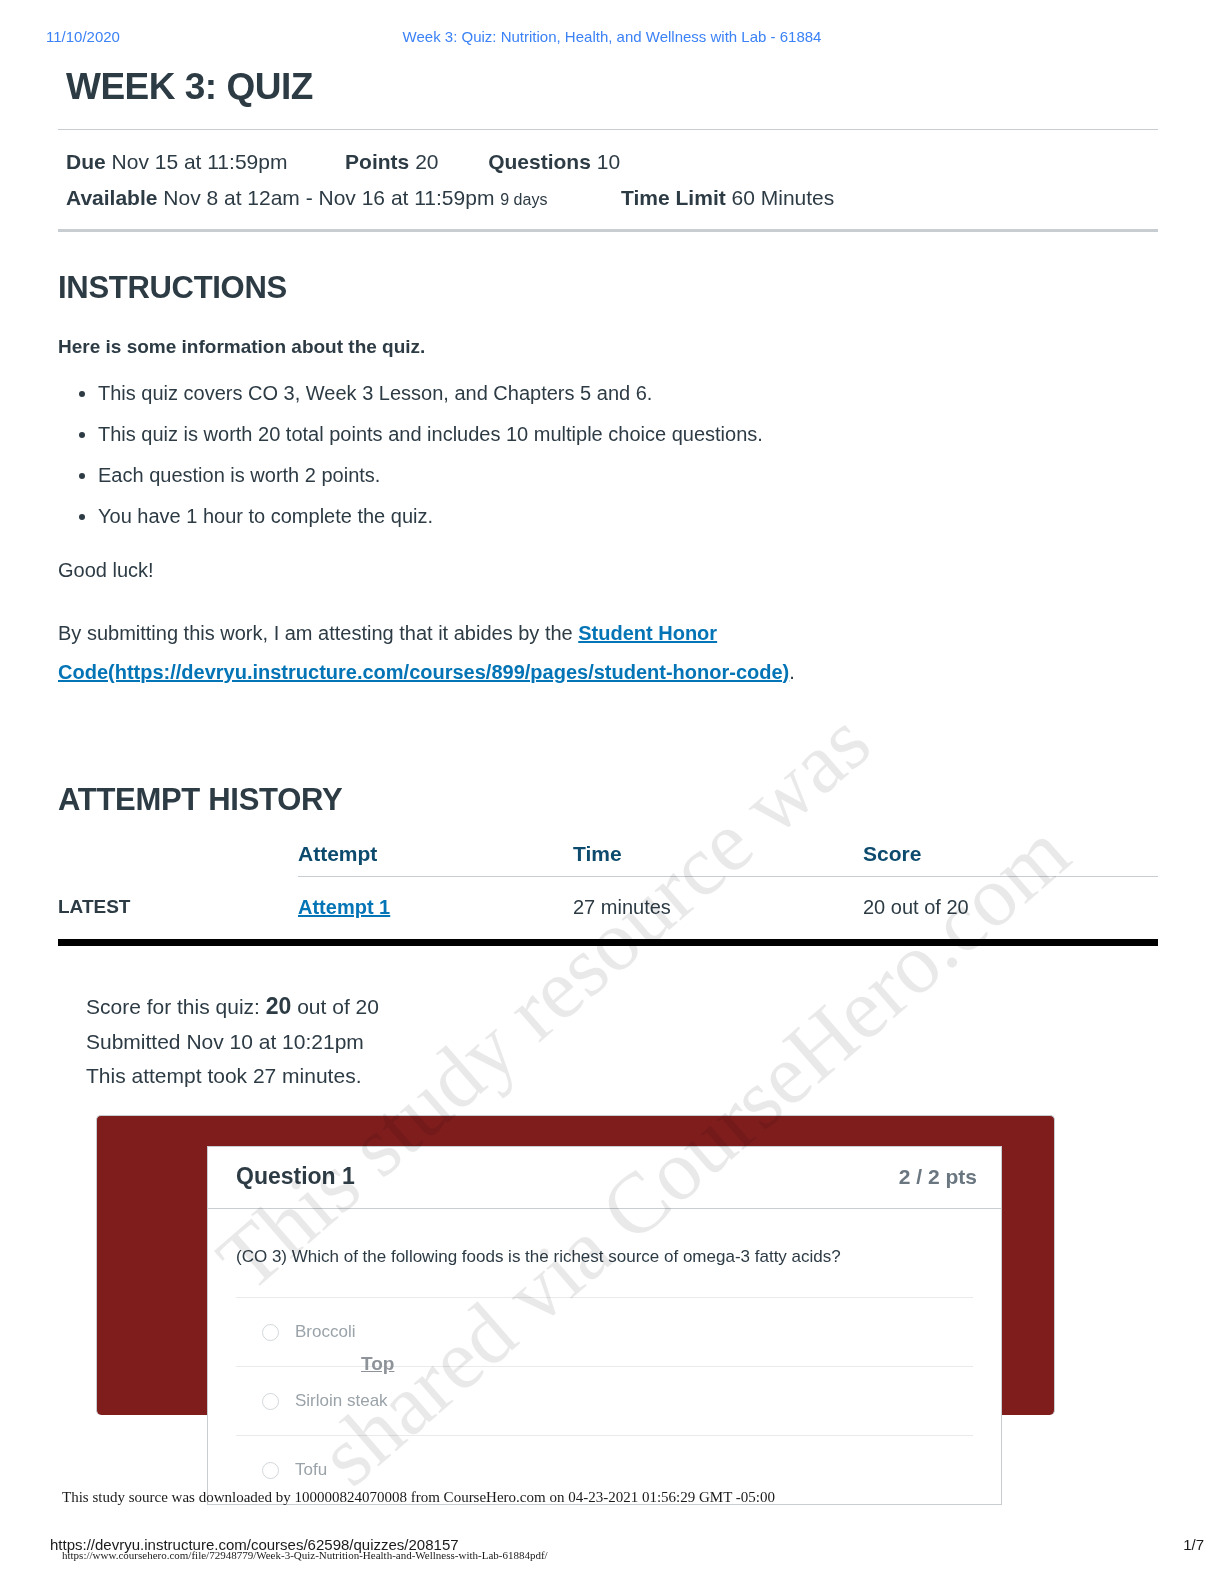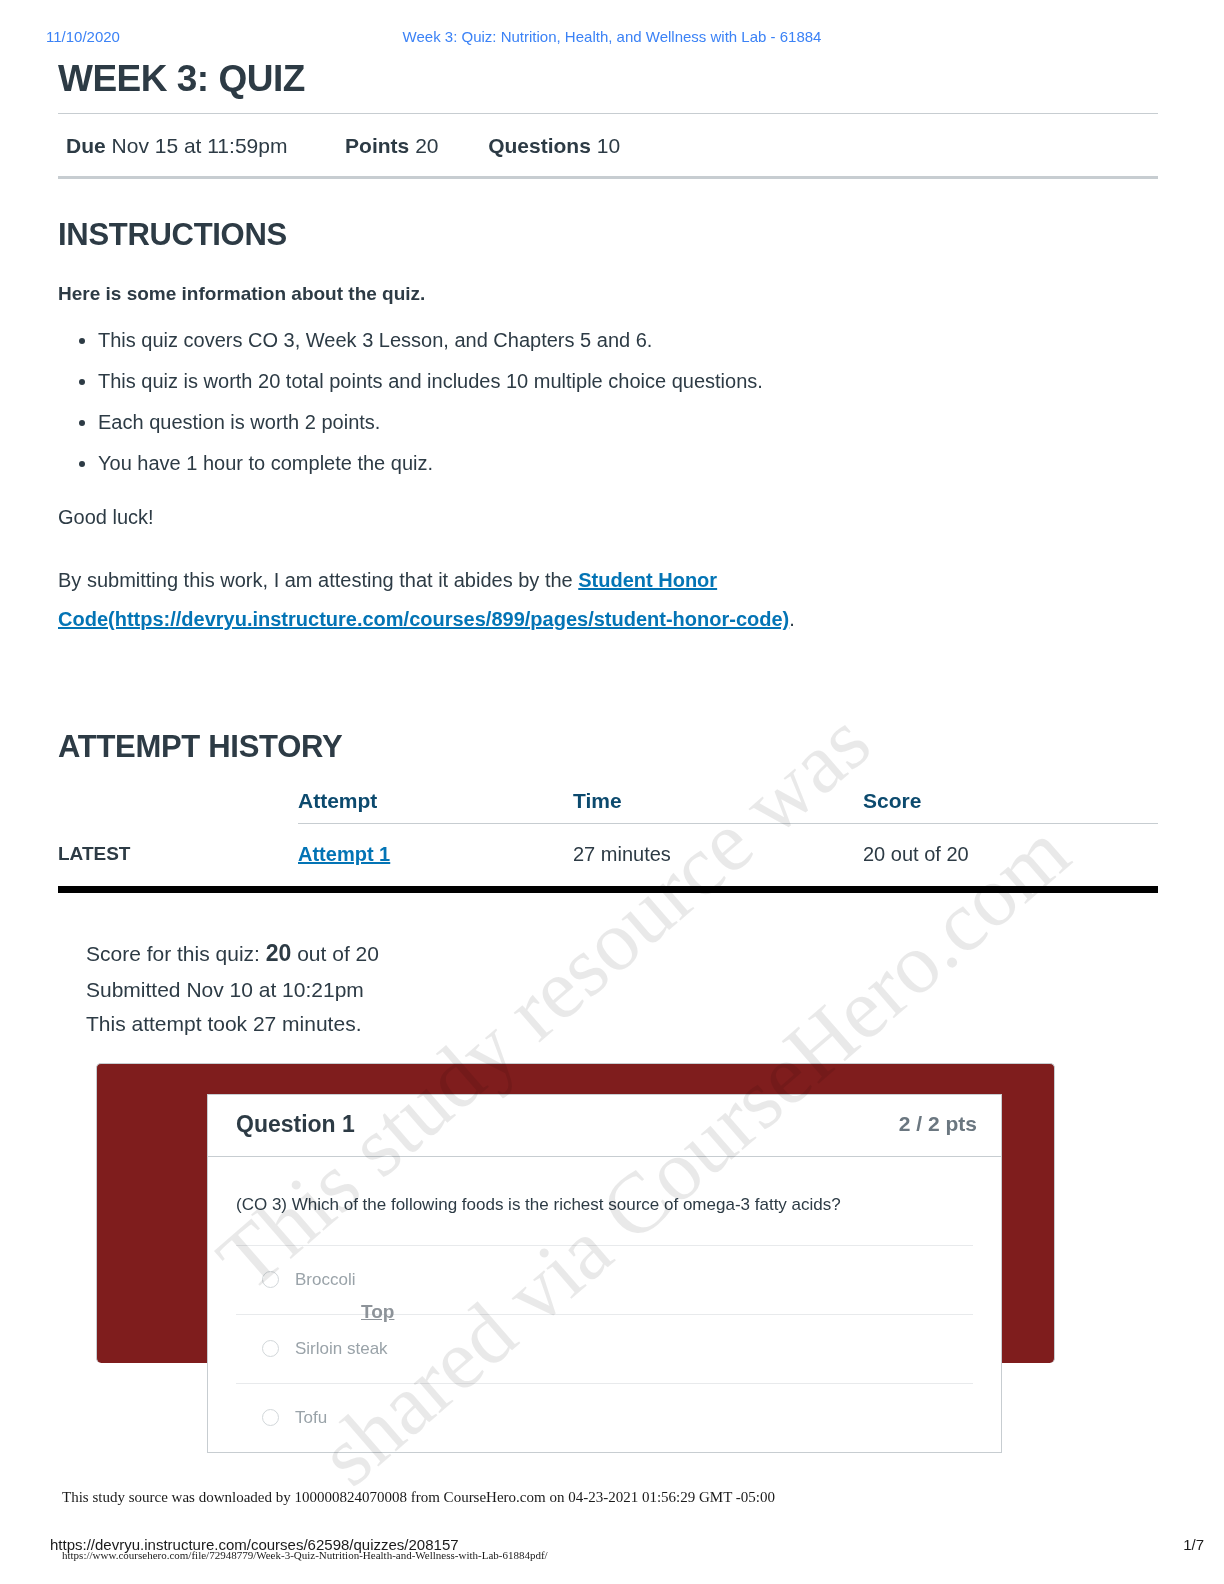--- a/index.html
+++ b/index.html
@@ -44,21 +44,21 @@
     position: absolute;
     left: 58px;
     top: 58px;
     width: 1100px;
   }
 
   h1.page-title {
     font-size: 37px;
     font-weight: bold;
     letter-spacing: -0.5px;
-    margin: 0;
+    margin: 8px;
     padding: 0 0 12px 0;
     color: #2d3b45;
     line-height: 1.15;
   }
 
   .rule-top {
     border-top: 1px solid #c7cdd1;
     margin: 0;
   }
   .rule-bottom {
@@ -281,20 +281,28 @@
   <div class="quiz-meta">
     <div>
       <span class="lbl">Due</span>
       <span>Nov 15 at 11:59pm</span>
       <span class="gap-1"></span>
       <span class="lbl">Points</span>
       <span>20</span>
       <span class="gap-2"></span>
       <span class="lbl">Questions</span>
       <span>10</span>
+    </div>
+    <div>
+      <span class="lbl">Available</span>
+      <span>Nov 8 at 12am - Nov 16 at 11:59pm</span>
+      <span class="small">9 days</span>
+      <span class="gap-3"></span>
+      <span class="lbl">Time Limit</span>
+      <span>60 Minutes</span>
     </div>
   </div>
 
   <div class="rule-bottom"></div>
 
   <div class="instructions-wrap">
     <h2 class="section-title">INSTRUCTIONS</h2>
 
     <div class="instructions-body">
       <p class="lead">Here is some information about the quiz.</p>

